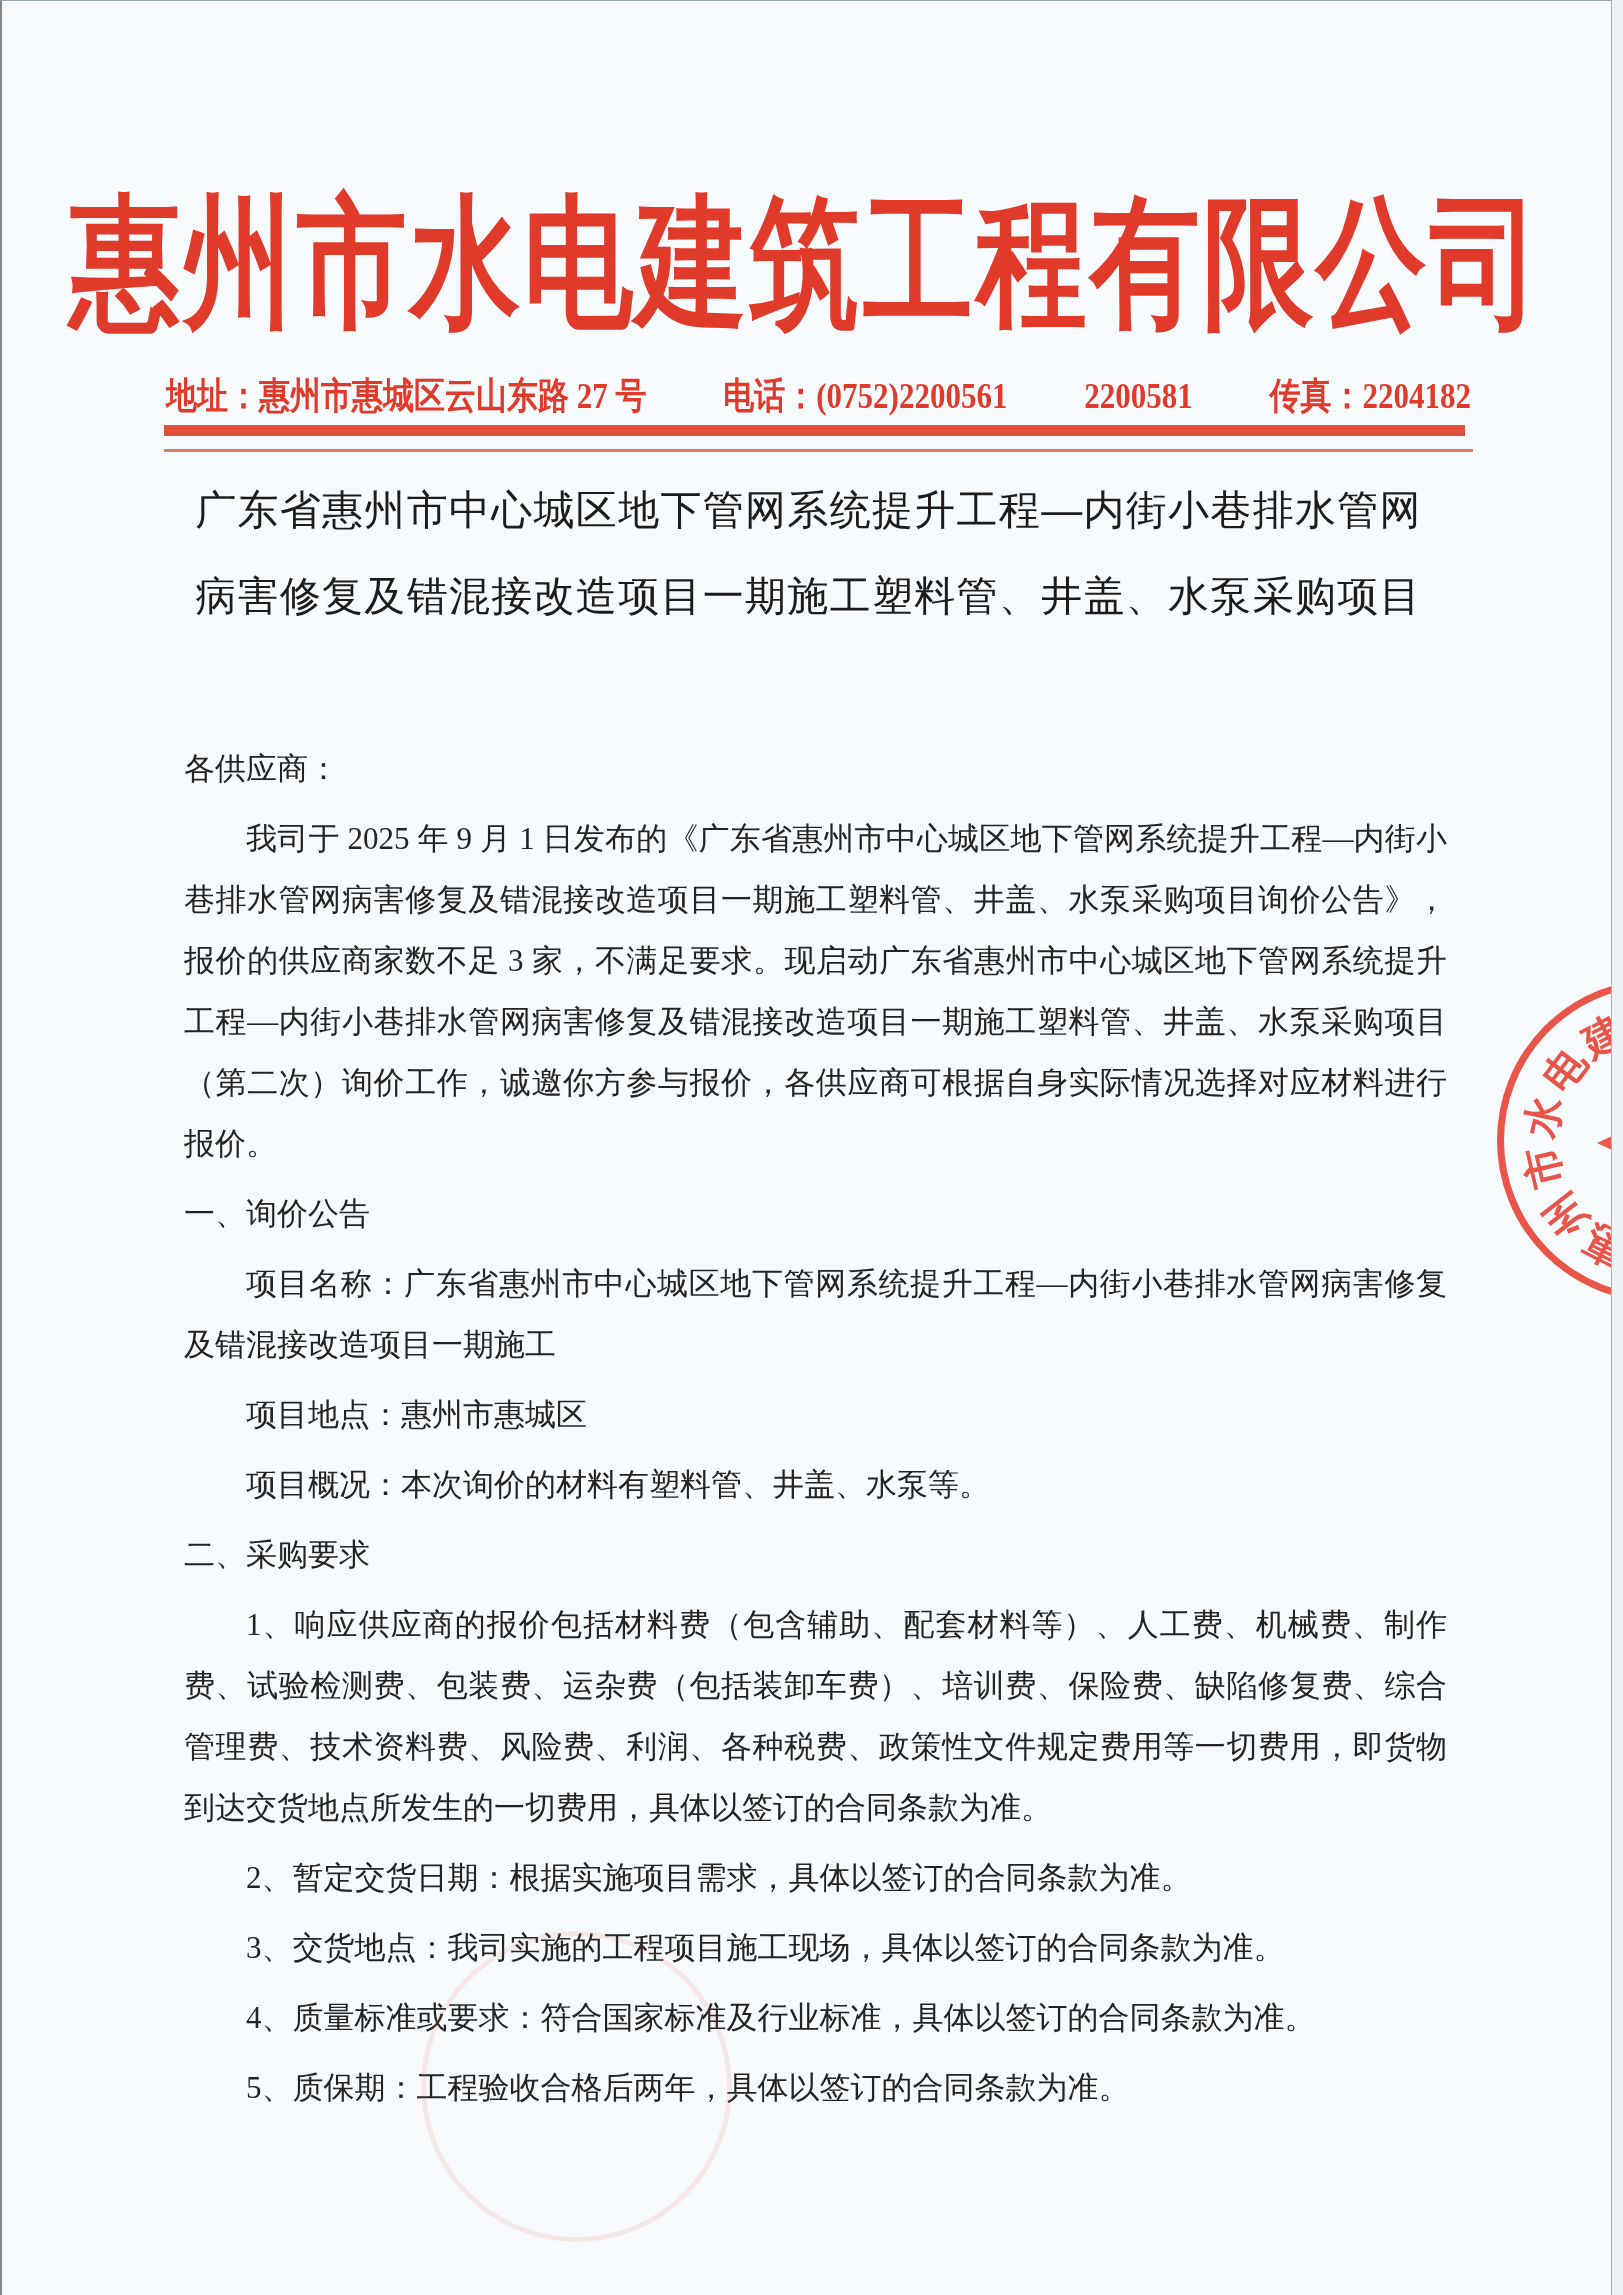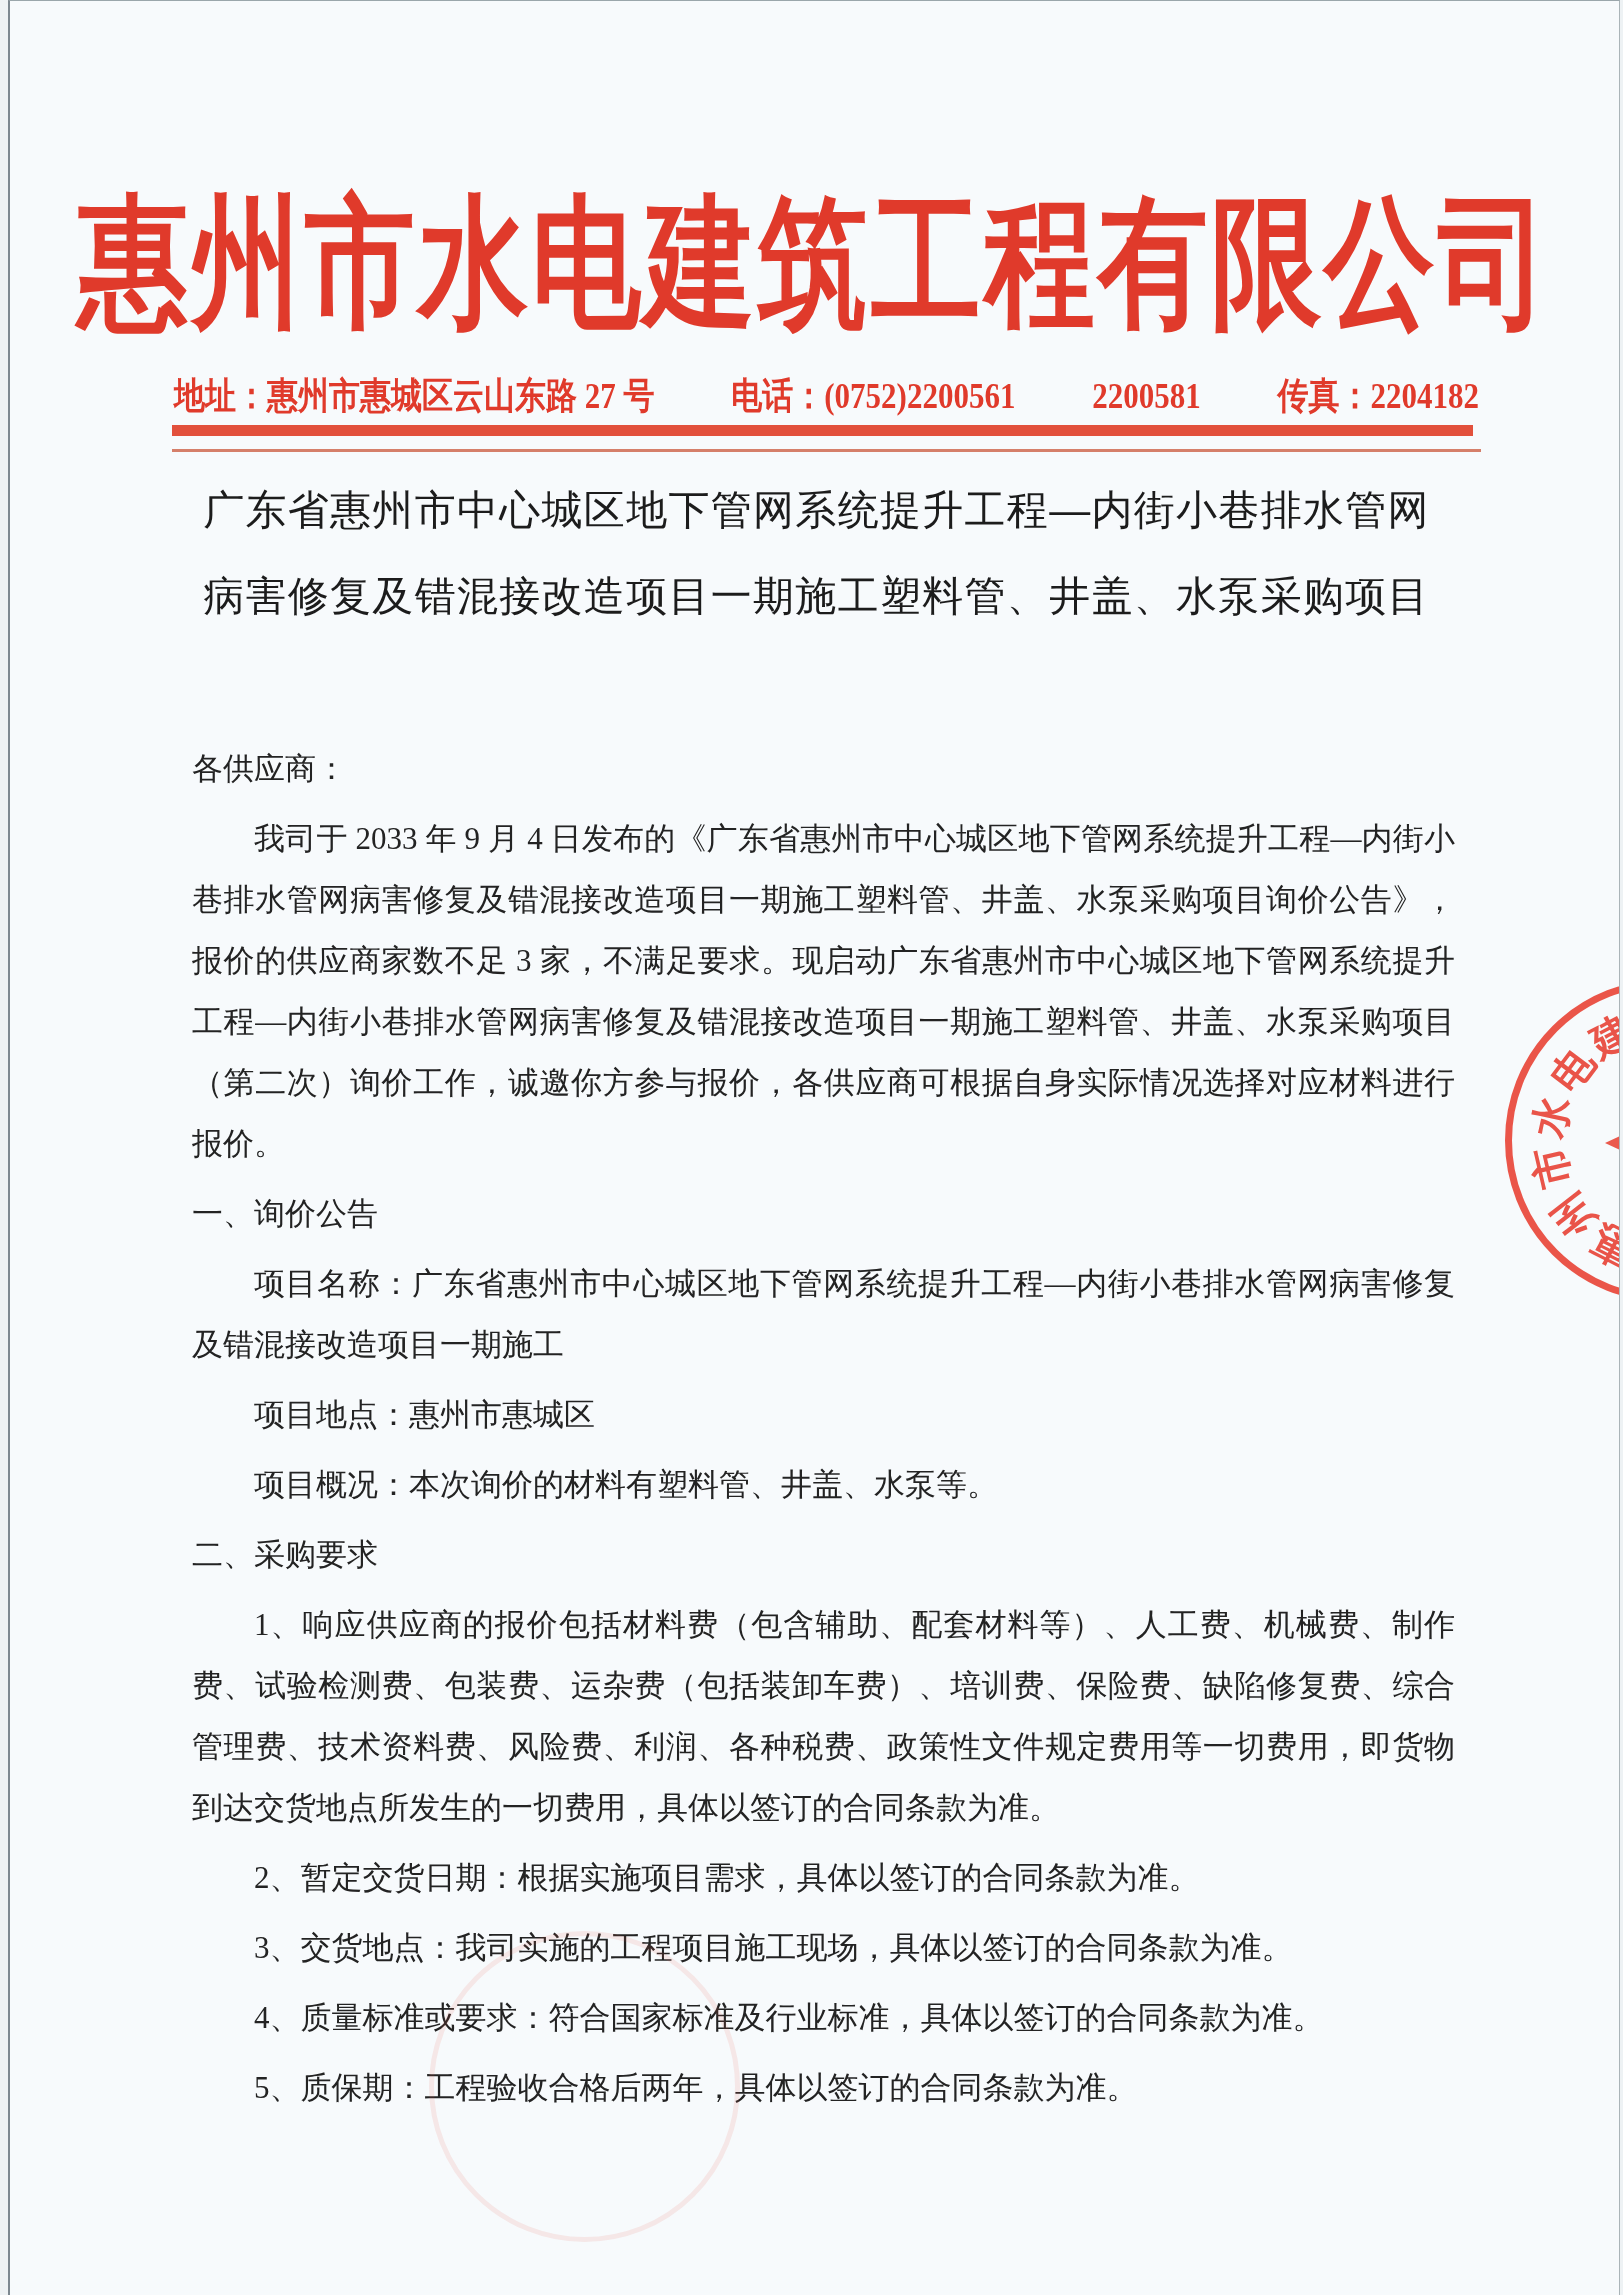--- a/index.html
+++ b/index.html
@@ -4,21 +4,21 @@
 <style>
   html,body{margin:0;padding:0;background:#e7ebed;}
   .page{
     position:relative;
     width:1623px;height:2295px;
     background:#eef2f4;
     overflow:hidden;
     font-family:"Liberation Serif","DejaVu Serif",serif;
   }
   .paper{
-    position:absolute;left:8px;top:0;
+    position:absolute;left:0;top:0;
     width:1612px;height:2295px;
     background:#f7fafc;
     border-left:2px solid #7d8890;
     border-top:1.3px solid #9aa6ab;
     border-right:1.3px solid #aab4b8;
     box-sizing:border-box;
     overflow:hidden;
   }
   
   .company{
@@ -125,21 +125,21 @@
     <div class="rule-thick"></div>
     <div class="rule-thin"></div>
 
     <div class="doc-title">
       <div class="tl">广东省惠州市中心城区地下管网系统提升工程—内街小巷排水管网</div>
       <div class="tl">病害修复及错混接改造项目一期施工塑料管、井盖、水泵采购项目</div>
     </div>
 
     <div class="doc-body">
       <p class="np">各供应商：</p>
-      <p class="ind">我司于 2033 年 9 月 4 日发布的《广东省惠州市中心城区地下管网系统提升工程—内街小巷排水管网病害修复及错混接改造项目一期施工塑料管、井盖、水泵采购项目询价公告》，报价的供应商家数不足 3 家，不满足要求。现启动广东省惠州市中心城区地下管网系统提升工程—内街小巷排水管网病害修复及错混接改造项目一期施工塑料管、井盖、水泵采购项目（第二次）询价工作，诚邀你方参与报价，各供应商可根据自身实际情况选择对应材料进行报价。</p>
+      <p class="ind">我司于 2025 年 9 月 1 日发布的《广东省惠州市中心城区地下管网系统提升工程—内街小巷排水管网病害修复及错混接改造项目一期施工塑料管、井盖、水泵采购项目询价公告》，报价的供应商家数不足 3 家，不满足要求。现启动广东省惠州市中心城区地下管网系统提升工程—内街小巷排水管网病害修复及错混接改造项目一期施工塑料管、井盖、水泵采购项目（第二次）询价工作，诚邀你方参与报价，各供应商可根据自身实际情况选择对应材料进行报价。</p>
       <p class="np">一、询价公告</p>
       <p class="ind">项目名称：广东省惠州市中心城区地下管网系统提升工程—内街小巷排水管网病害修复及错混接改造项目一期施工</p>
       <p class="ind">项目地点：惠州市惠城区</p>
       <p class="ind">项目概况：本次询价的材料有塑料管、井盖、水泵等。</p>
       <p class="np">二、采购要求</p>
       <p class="ind">1、响应供应商的报价包括材料费（包含辅助、配套材料等）、人工费、机械费、制作费、试验检测费、包装费、运杂费（包括装卸车费）、培训费、保险费、缺陷修复费、综合管理费、技术资料费、风险费、利润、各种税费、政策性文件规定费用等一切费用，即货物到达交货地点所发生的一切费用，具体以签订的合同条款为准。</p>
       <p class="ind">2、暂定交货日期：根据实施项目需求，具体以签订的合同条款为准。</p>
       <p class="ind">3、交货地点：我司实施的工程项目施工现场，具体以签订的合同条款为准。</p>
       <p class="ind">4、质量标准或要求：符合国家标准及行业标准，具体以签订的合同条款为准。</p>
       <p class="ind">5、质保期：工程验收合格后两年，具体以签订的合同条款为准。</p>

